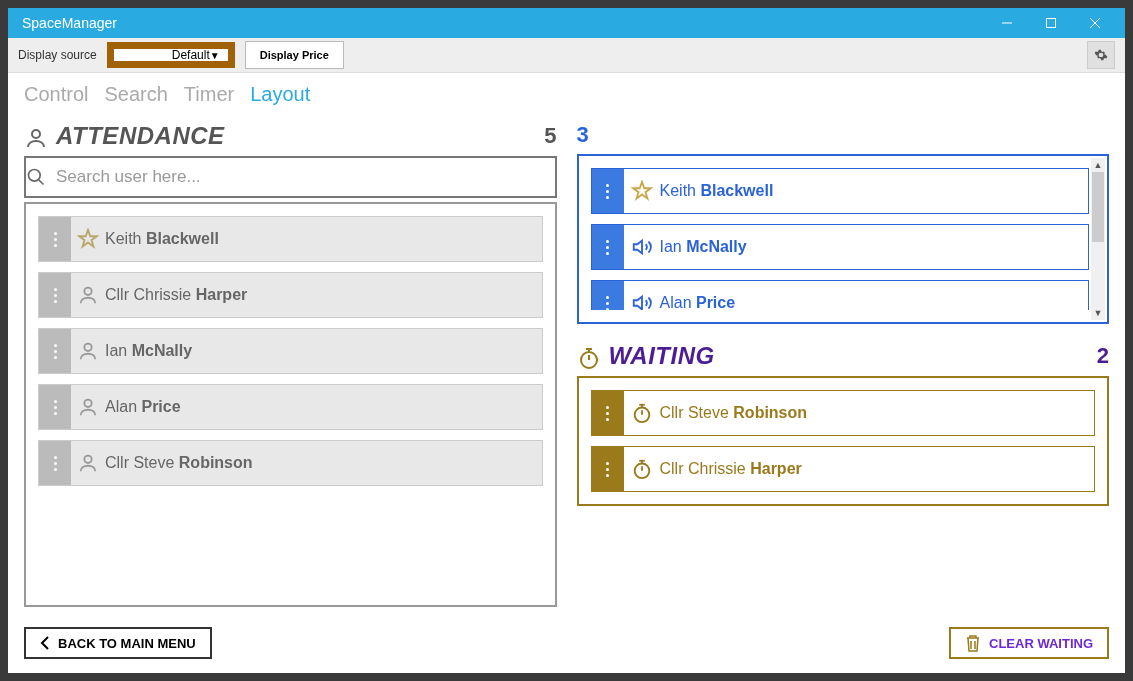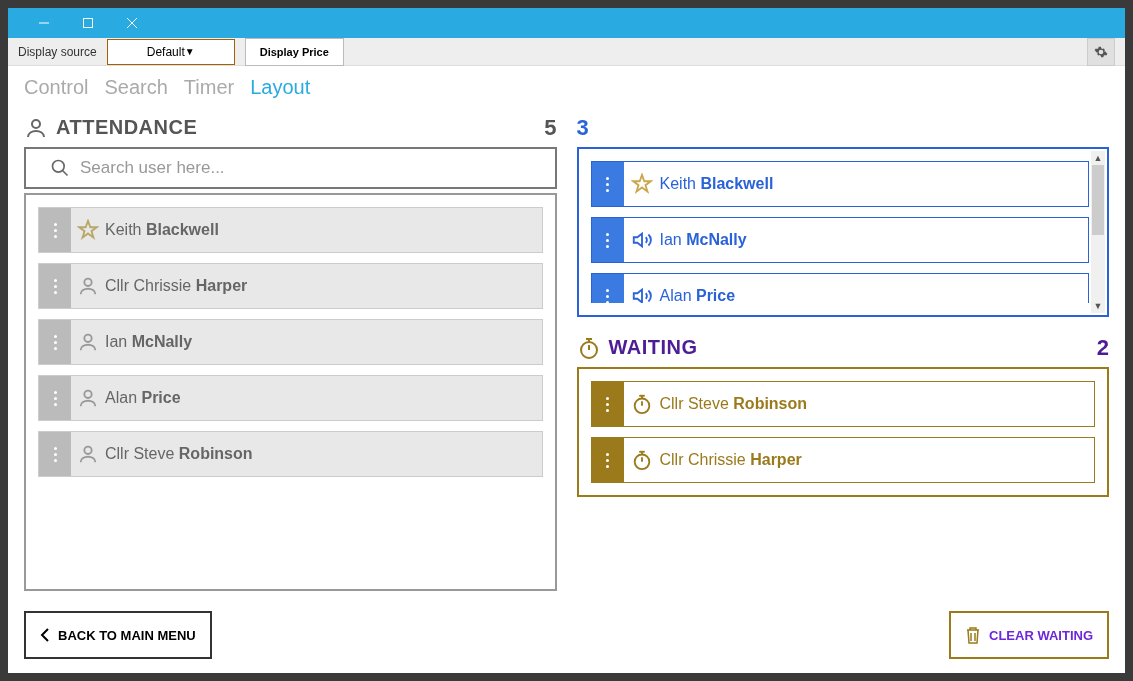--- a/index.html
+++ b/index.html
@@ -3,39 +3,39 @@
 <meta charset="utf-8">
 <style>
 * { box-sizing: border-box; margin: 0; padding: 0; }
 body { background: #3a3a3a; padding: 8px; font-family: "Segoe UI", Arial, sans-serif; }
 .window { background: #fff; width: 1117px; height: 665px; display: flex; flex-direction: column; }
 .titlebar { background: #29abe2; height: 30px; color: #fff; display: flex; align-items: center; padding: 0 8px 0 14px; font-size: 14px; }
 .titlebar-title { flex: 1; font-weight: 300; }
 .titlebar-controls { display: flex; gap: 0; }
 .titlebar-btn { width: 44px; height: 30px; display: flex; align-items: center; justify-content: center; cursor: pointer; color: #fff; }
 .titlebar-btn.close { width: 44px; }
-.toolbar { background: #eee; height: 28px; display: flex; align-items: center; padding: 0 10px; gap: 10px; border-bottom: 1px solid #ddd; }
+.toolbar { background: #eee; height: 35px; display: flex; align-items: center; padding: 0 10px; gap: 10px; border-bottom: 1px solid #ddd; }
 .toolbar-label { font-size: 12px; color: #333; }
-.select { background: #fff; border: 1px solid #a16207; height: 26px; width: 128px; font-size: 12px; padding: 0 8px; display: flex; align-items: center; justify-content: center; cursor: pointer; }
+.select { background: #fff; border: 7px solid #a16207; height: 26px; width: 128px; font-size: 12px; padding: 0 8px; display: flex; align-items: center; justify-content: flex-end; cursor: pointer; }
 .select .caret { font-size: 10px; }
 .btn { background: #fff; border: 1px solid #bbb; height: 28px; padding: 0 14px; font-size: 11px; font-weight: bold; cursor: pointer; display: flex; align-items: center; }
 .toolbar-spacer { flex: 1; }
 .gear-btn { background: #e0e0e0; border: 1px solid #ccc; width: 28px; height: 28px; display: flex; align-items: center; justify-content: center; cursor: pointer; }
 .tabs { display: flex; gap: 16px; padding: 10px 16px 2px; font-size: 20px; font-weight: 300; color: #aaa; }
 .tab { cursor: pointer; }
 .tab.active { color: #29abe2; }
 .content { flex: 1; display: flex; gap: 20px; padding: 14px 16px 12px; }
 .col { flex: 1; display: flex; flex-direction: column; }
 .panel-header { display: flex; align-items: center; gap: 8px; margin-bottom: 6px; }
-.panel-title { font-size: 20px; font-weight: bold; color: #666; letter-spacing: 0.5px; flex: 1; display: flex; align-items: flex-start; gap: 8px; }
+.panel-title { font-size: 24px; font-weight: bold; color: #666; letter-spacing: 0.5px; flex: 1; display: flex; align-items: flex-end; gap: 8px; font-style: italic; }
 .panel-count { font-size: 22px; font-weight: bold; }
 .attendance .panel-title, .attendance .panel-count { color: #555; }
 .speaking .panel-title, .speaking .panel-count { color: #2962d9; }
 .waiting .panel-title, .waiting .panel-count { color: #4c1d95; }
-.search-box { border: 2px solid #777; height: 42px; display: flex; align-items: center; padding: 0 24px; gap: 10px; margin-bottom: 4px; }
+.search-box { border: 2px solid #777; height: 42px; display: flex; align-items: center; padding: 0 0; gap: 10px; margin-bottom: 4px; }
 .search-box input { border: none; outline: none; font-size: 17px; flex: 1; color: #333; }
 .search-box input::placeholder { color: #999; }
 .attendance-list { border: 2px solid #999; flex: 1; padding: 12px; overflow: auto; }
 .att-item { display: flex; align-items: center; background: #e8e8e8; border: 1px solid #ccc; height: 46px; margin-bottom: 10px; }
 .drag-handle { width: 32px; height: 100%; background: #bbb; display: flex; align-items: center; justify-content: center; flex-direction: column; gap: 3px; cursor: grab; }
 .drag-handle.blue { background: #3b7ae0; }
 .drag-handle.brown { background: #9a7a1b; }
 .dot { width: 3px; height: 3px; background: #fff; border-radius: 50%; }
 .att-item .icon-slot { width: 34px; display: flex; align-items: center; justify-content: center; }
 .att-item .name { font-size: 16px; color: #666; }
@@ -50,29 +50,30 @@
 .scroll-arrow { height: 14px; display: flex; align-items: center; justify-content: center; font-size: 9px; color: #555; cursor: pointer; }
 .scroll-track { flex: 1; position: relative; }
 .scroll-thumb { position: absolute; left: 1px; right: 1px; top: 0; height: 70px; background: #ccc; cursor: pointer; }
 .waiting-box { border: 2px solid #9a7a1b; padding: 12px; margin-top: 6px; }
 .wait-item { display: flex; align-items: center; border: 1px solid #9a7a1b; height: 46px; margin-bottom: 10px; background: #fff; }
 .wait-item:last-child { margin-bottom: 0; }
 .wait-item .icon-slot { width: 36px; display: flex; align-items: center; justify-content: center; }
 .wait-item .name { font-size: 16px; color: #9a7a1b; }
 .wait-item .name b { font-weight: bold; }
 .footer { display: flex; padding: 8px 16px 14px; justify-content: space-between; }
-.footer-btn { border: 2px solid #333; background: #fff; height: 48px; padding: 0 14px; font-size: 13px; font-weight: bold; display: flex; align-items: center; gap: 8px; cursor: pointer; }
+.footer-btn { border: 2px solid #333; background: #fff; height: 32px; padding: 0 14px; font-size: 13px; font-weight: bold; display: flex; align-items: center; gap: 8px; cursor: pointer; }
 .footer-btn.brown { border-color: #9a7a1b; color: #6d28d9; }
 svg { display: block; }
 </style>
 </head>
 <body>
 
 <div class="window">
   <div class="titlebar">
+    <span class="titlebar-title">SpaceManager</span>
     <div class="titlebar-controls">
       <div class="titlebar-btn">
         <svg width="10" height="10">
             <line x1="0" y1="5" x2="10" y2="5" stroke="#fff" stroke-width="1"></line>
           </svg>
       </div>
       <div class="titlebar-btn">
         <svg width="10" height="10">
             <rect x="0.5" y="0.5" width="9" height="9" fill="none" stroke="#fff" stroke-width="1"></rect>
           </svg>

